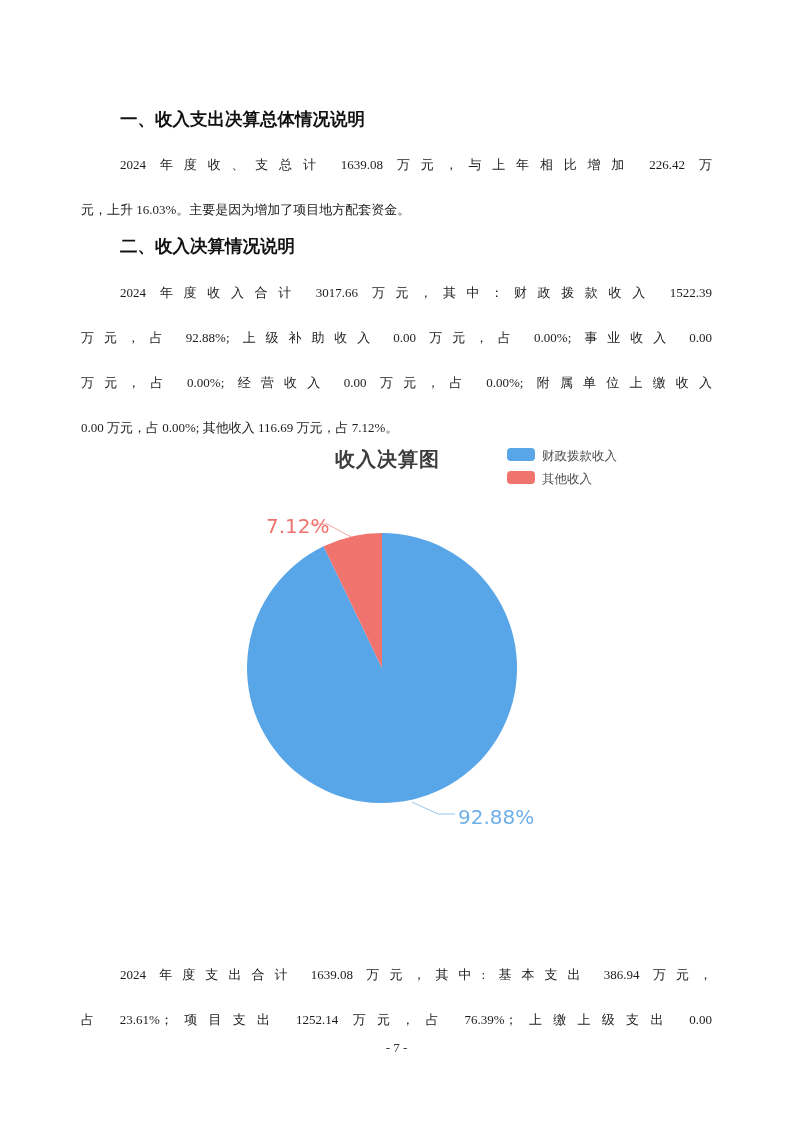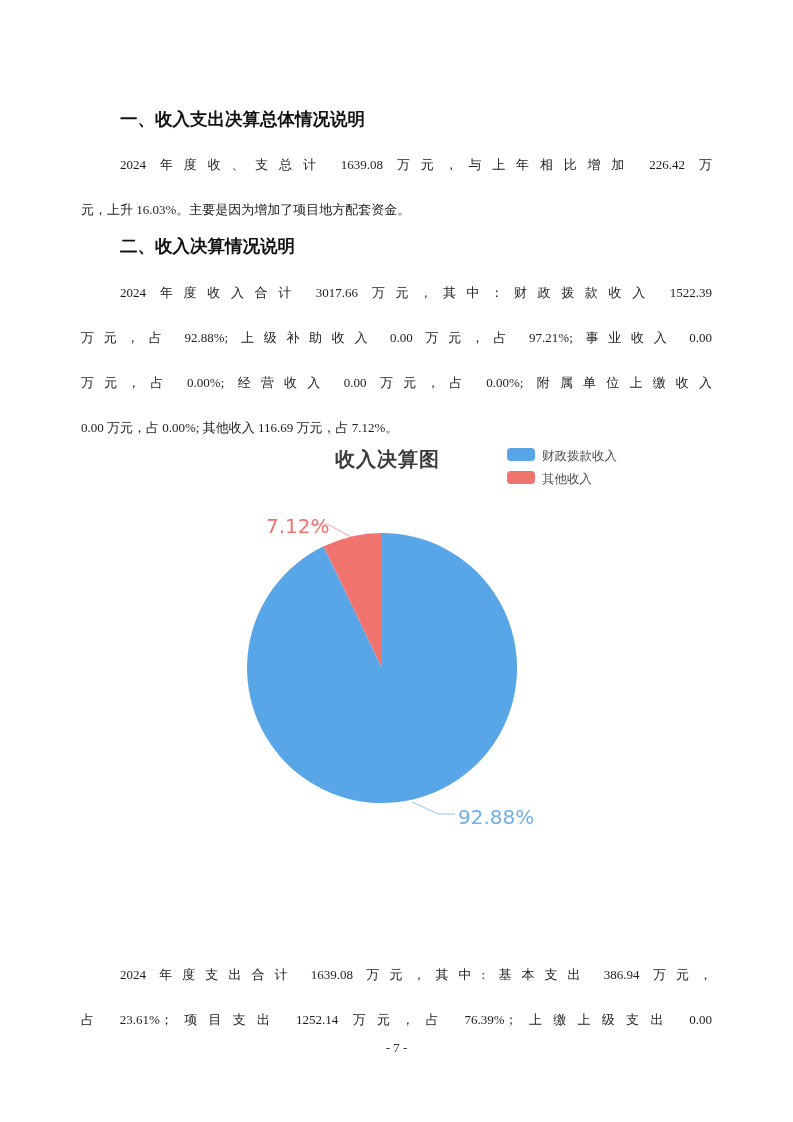--- a/index.html
+++ b/index.html
@@ -100,21 +100,21 @@
 
   <div class="textblock heading" style="top:97px">一、收入支出决算总体情况说明</div>
   <div class="textblock" style="top:142px">
     <div class="jline indent">2024 年度收、支总计 1639.08 万元，与上年相比增加 226.42 万</div>
     <div class="line">元，上升 16.03%。主要是因为增加了项目地方配套资金。</div>
   </div>
 
   <div class="textblock heading" style="top:224px">二、收入决算情况说明</div>
   <div class="textblock" style="top:270px">
     <div class="jline indent">2024 年度收入合计 3017.66 万元，其中：财政拨款收入 1522.39</div>
-    <div class="jline">万元，占 92.88%; 上级补助收入 0.00 万元，占 97.21%; 事业收入 0.00</div>
+    <div class="jline">万元，占 92.88%; 上级补助收入 0.00 万元，占 0.00%; 事业收入 0.00</div>
     <div class="jline">万元，占 0.00%; 经营收入 0.00 万元，占 0.00%; 附属单位上缴收入</div>
     <div class="line">0.00 万元，占 0.00%; 其他收入 116.69 万元，占 7.12%。</div>
   </div>
 
   <div class="chart">
     <div class="chart-title">收入决算图</div>
 
     <div class="legend">
       <div class="legend-item">
         <span class="legend-swatch" style="background: rgb(88, 166, 232);"></span>

